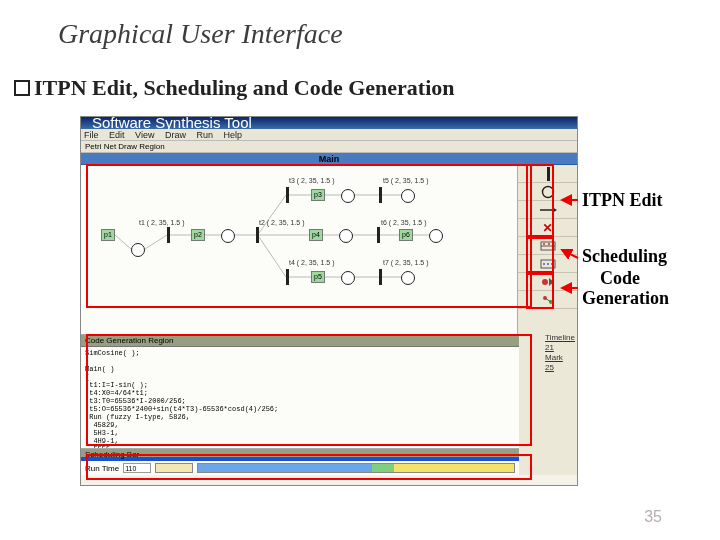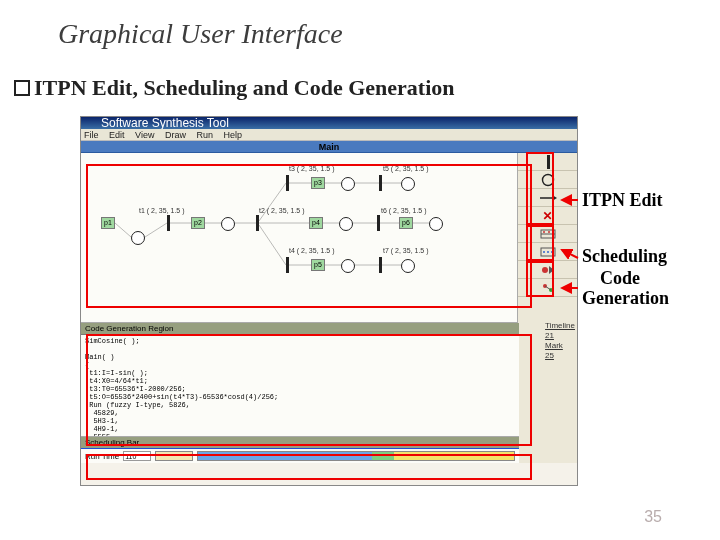--- a/index.html
+++ b/index.html
@@ -39,22 +39,22 @@
     height: 370px;
     border: 1px solid #888;
     background: #f5f2ea;
     font-family: Tahoma, Arial, sans-serif;
     font-size: 9px;
     overflow: hidden;
   }
   .app-title {
     background: linear-gradient(#0a246a,#3a6ea5);
     color: #fff;
-    font-size: 12px;
-    padding: 1px 20px;
+    font-size: 15px;
+    padding: 1px 11px;
     height: 12px;
     line-height: 10px;
     overflow: hidden;
   }
   .menu-bar {
     background: #e9e6d6;
     border-bottom: 1px solid #bbb;
     padding: 1px 3px;
     font-size: 9px;
     color: #222;
@@ -186,21 +186,21 @@
   }
   .sched-header {
     position: absolute;
     left: 0; top: 284px;
     width: 438px;
     height: 12px;
     background: #969f7f;
     font-size: 8px;
     padding: 1px 4px;
     line-height: 10px;
-    border-bottom: 1px solid #1d4ed8;
+    border-bottom: 4px solid #1d4ed8;
   }
   .sched-bar {
     position: absolute;
     left: 0; top: 296px;
     width: 438px;
     height: 14px;
     background: #fcfcf8;
     font-size: 8px;
     display: flex;
     align-items: center;
@@ -257,20 +257,21 @@
 <div class="app-frame">
   <div class="app-title">Software Synthesis Tool</div>
   <div class="menu-bar">
     <span>File</span>
     <span>Edit</span>
     <span>View</span>
     <span>Draw</span>
     <span>Run</span>
     <span>Help</span>
   </div>
+  <div class="subbar">Petri Net Draw Region</div>
   <div class="blue-header">Main</div>
 
   <div class="main-area">
 
     <div class="canvas">
       <div class="canvas-inner">
 
         <div class="pn-label" style="left:208px;top:12px;">t3 ( 2, 35, 1.5 )</div>
         <div class="trans" style="left:205px;top:22px;"></div>
         <div class="pbox" style="left:230px;top:24px;">p3</div>

